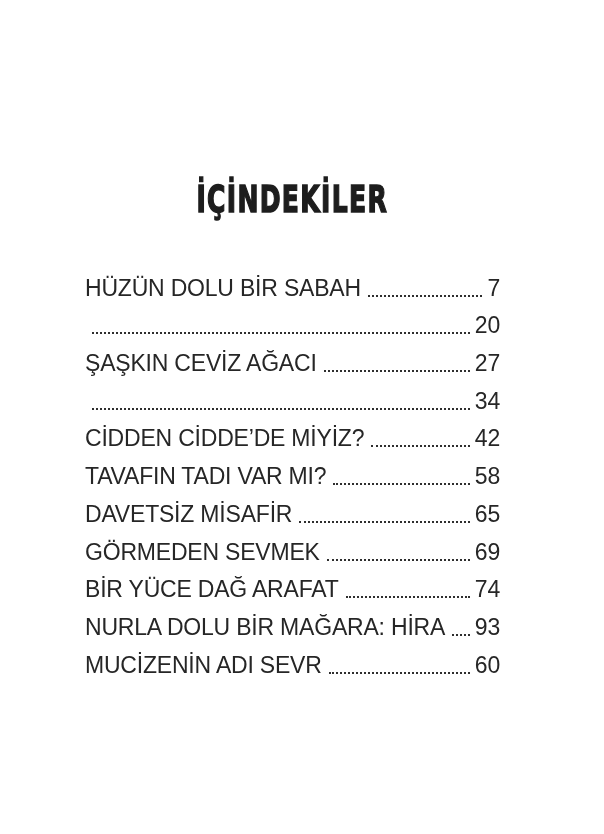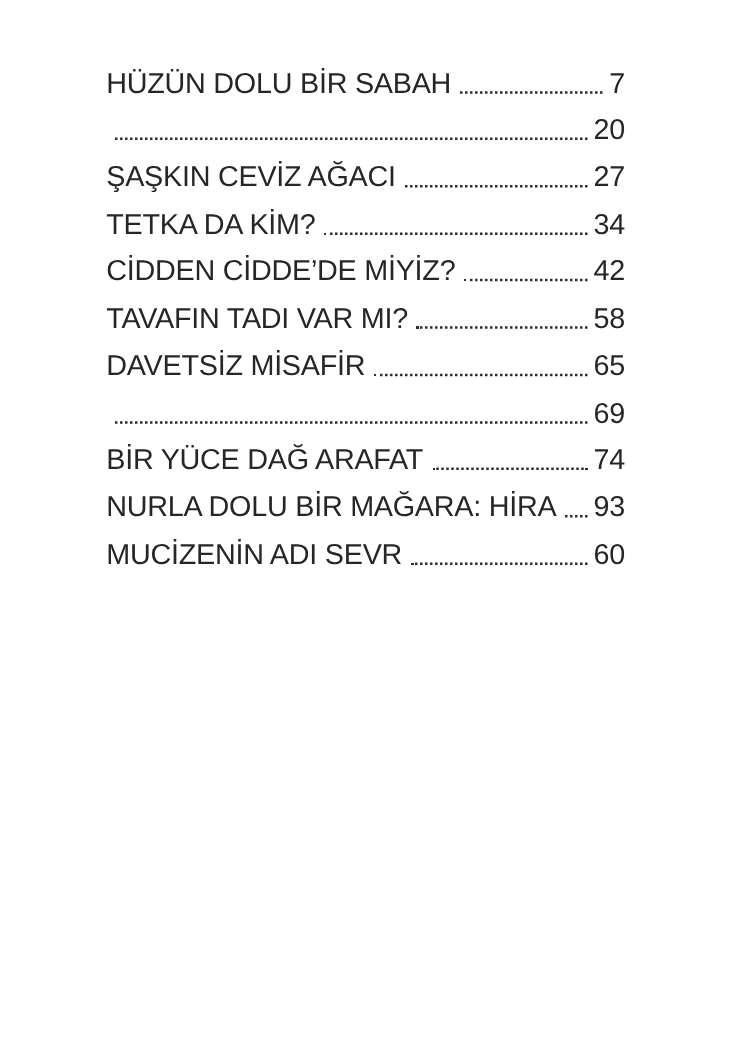--- a/index.html
+++ b/index.html
@@ -66,41 +66,43 @@
     margin: 0 5px 9px 7px;
     min-width: 10px;
   }
 </style>
 </head>
 <body>
 
 <div class="page">
   <div class="content">
 
+    <div class="title-wrap">
+      <span class="book-title">İÇİNDEKİLER</span>
+    </div>
 
     <div class="toc" id="toc-list">
   <div class="toc-row">
     <span class="toc-title">HÜZÜN DOLU BİR SABAH</span>
     <span class="leader"></span>
     <span class="toc-page">7</span>
   </div>
 
   <div class="toc-row">
     <span class="leader"></span>
     <span class="toc-page">20</span>
   </div>
 
   <div class="toc-row">
     <span class="toc-title">ŞAŞKIN CEVİZ AĞACI</span>
     <span class="leader"></span>
     <span class="toc-page">27</span>
   </div>
 
   <div class="toc-row">
-    <span class="toc-title">TETKA DA KİM?</span>
     <span class="leader"></span>
     <span class="toc-page">34</span>
   </div>
 
   <div class="toc-row">
     <span class="toc-title">CİDDEN CİDDE’DE MİYİZ?</span>
     <span class="leader"></span>
     <span class="toc-page">42</span>
   </div>
 
@@ -111,20 +113,21 @@
     <span class="toc-page">58</span>
   </div>
 
   <div class="toc-row">
     <span class="toc-title">DAVETSİZ MİSAFİR</span>
     <span class="leader"></span>
     <span class="toc-page">65</span>
   </div>
 
   <div class="toc-row">
+    <span class="toc-title">GÖRMEDEN SEVMEK</span>
     <span class="leader"></span>
     <span class="toc-page">69</span>
   </div>
 
   <div class="toc-row">
     <span class="toc-title">BİR YÜCE DAĞ ARAFAT</span>
     <span class="leader"></span>
     <span class="toc-page">74</span>
   </div>
 

